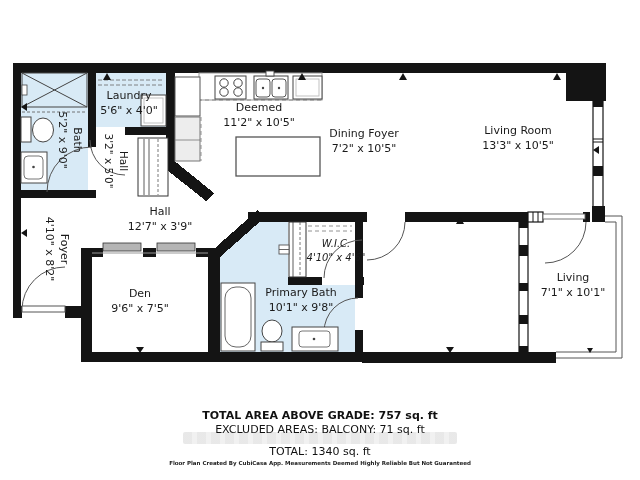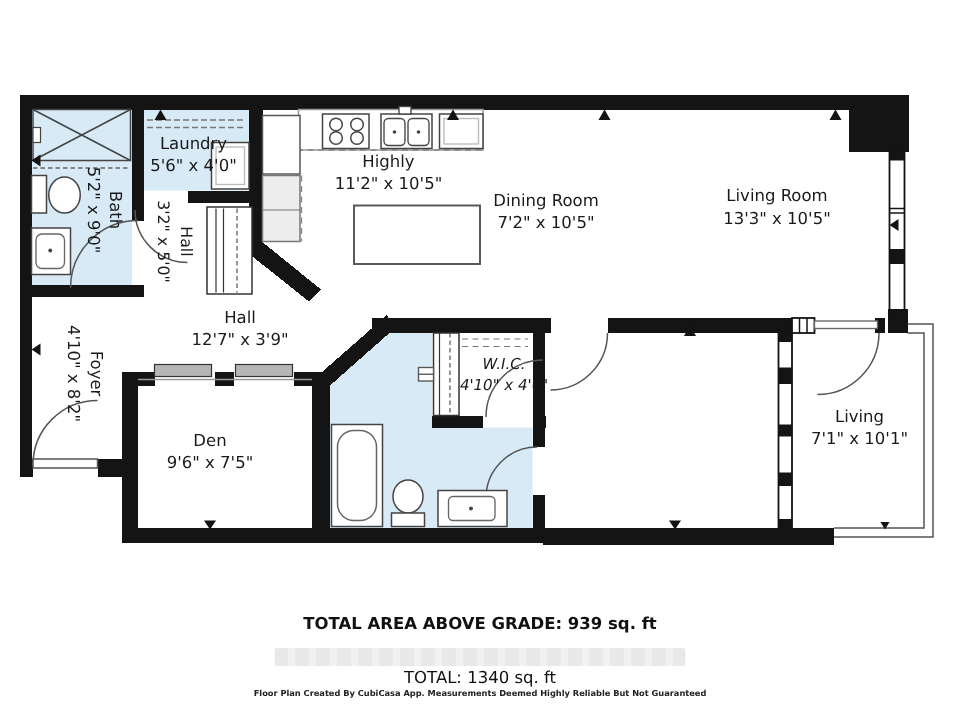--- a/index.html
+++ b/index.html
@@ -220,59 +220,64 @@
       <polygon points="456,224 464,224 460,217"></polygon>
       <polygon points="599,146 599,154 593,150"></polygon>
     </g>
   </svg>
 
   <div class="lbl" style="left:129px;top:89px;">
     <span class="nm">Laundry</span>
     <span class="dm">5'6" x 4'0"</span>
   </div>
   <div class="lbl" style="left:259px;top:101px;">
-    <span class="nm">Highly</span>
+    <span class="nm">Deemed</span>
     <span class="dm">11'2" x 10'5"</span>
   </div>
   <div class="lbl" style="left:364px;top:127px;">
-    <span class="nm">Dining Room</span>
+    <span class="nm">Dining Foyer</span>
     <span class="dm">7'2" x 10'5"</span>
   </div>
   <div class="lbl" style="left:518px;top:124px;">
     <span class="nm">Living Room</span>
     <span class="dm">13'3" x 10'5"</span>
   </div>
   <div class="lbl" style="left:160px;top:205px;">
     <span class="nm">Hall</span>
     <span class="dm">12'7" x 3'9"</span>
   </div>
   <div class="lbl sm" style="left:336px;top:237px;font-style:italic;">
     <span class="nm">W.I.C.</span>
     <span class="dm">4'10" x 4'6"</span>
   </div>
   <div class="lbl" style="left:140px;top:287px;">
     <span class="nm">Den</span>
     <span class="dm">9'6" x 7'5"</span>
   </div>
+  <div class="lbl" style="left:301px;top:286px;">
+    <span class="nm">Primary Bath</span>
+    <span class="dm">10'1" x 9'8"</span>
+  </div>
   <div class="lbl" style="left:573px;top:271px;">
     <span class="nm">Living</span>
     <span class="dm">7'1" x 10'1"</span>
   </div>
 
   <div class="rot" style="left:69px;top:140px;">
     <span class="nm">Bath</span>
     <span class="dm">5'2" x 9'0"</span>
   </div>
   <div class="rot" style="left:116px;top:161px;font-size:10.5px;">
     <span class="nm">Hall</span>
     <span class="dm">3'2" x 5'0"</span>
   </div>
   <div class="rot" style="left:56px;top:249px;">
     <span class="nm">Foyer</span>
     <span class="dm">4'10" x 8'2"</span>
   </div>
 
   <div class="watermark"></div>
-  <div class="footer f1">TOTAL AREA ABOVE GRADE: 939 sq. ft</div>
+  <div class="footer f1">TOTAL AREA ABOVE GRADE: 757 sq. ft</div>
+  <div class="footer f2">EXCLUDED AREAS: BALCONY: 71 sq. ft</div>
   <div class="footer f3">TOTAL: 1340 sq. ft</div>
   <div class="footer f4">Floor Plan Created By CubiCasa App. Measurements Deemed Highly Reliable But Not Guaranteed</div>
 
 </div>
 
 </body></html>

